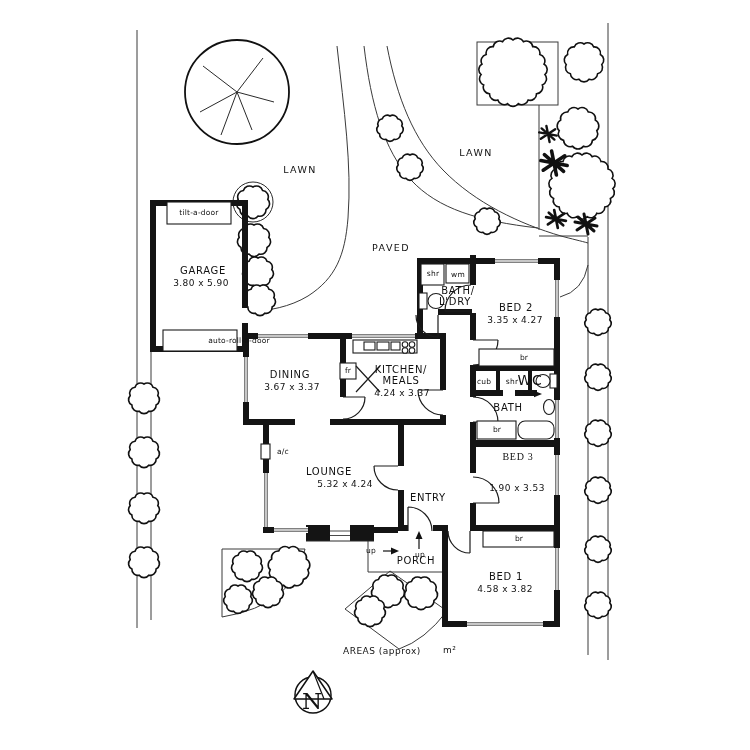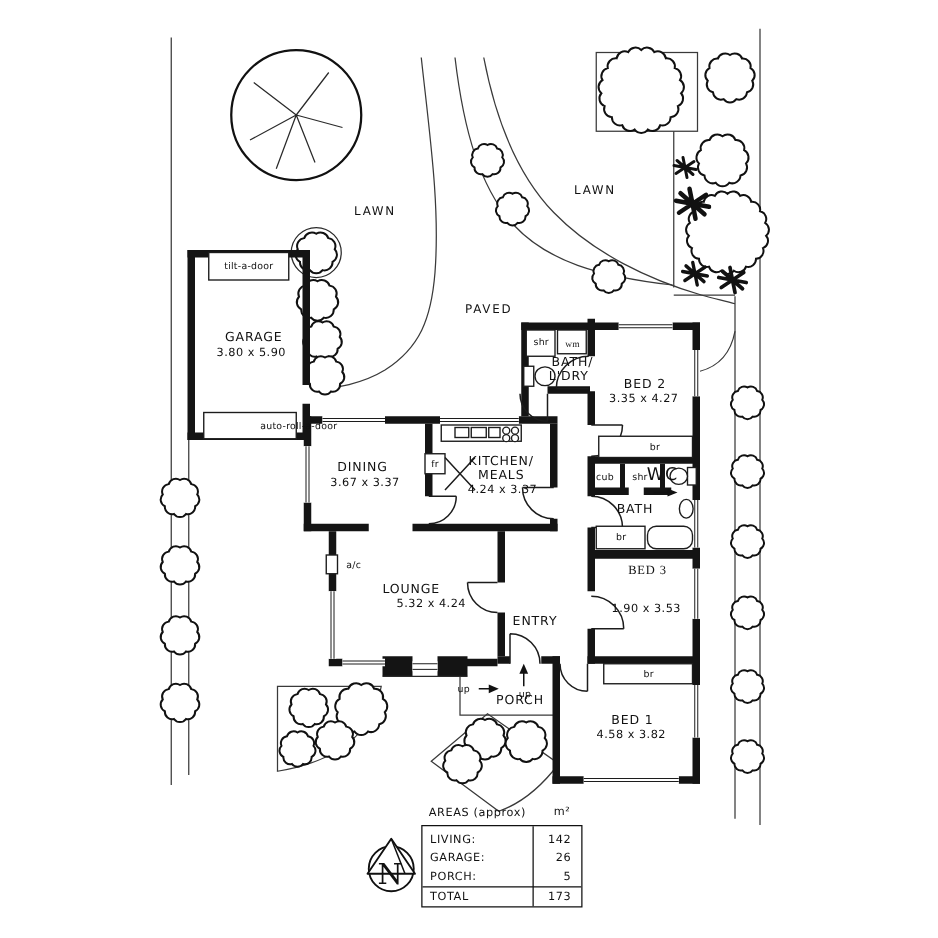--- a/index.html
+++ b/index.html
@@ -311,50 +311,30 @@
 
 <span class="lbl" style="left:518px;top:457px;font-family:Liberation Serif, serif;">BED 3</span>
 <span class="lbl dims" style="left:517px;top:488px;">1.90 x 3.53</span>
 
 <span class="lbl" style="left:508px;top:408px;">BATH</span>
 <span class="lbl" style="left:458px;top:291px;">BATH/</span>
 <span class="lbl" style="left:455px;top:302px;">L'DRY</span>
 <span class="lbl" style="font-size:14px;left:530px;top:380px;">WC</span>
 
 <span class="lbl small" style="left:433px;top:274px;">shr</span>
-<span class="lbl small" style="left:458px;top:275px;font-family:Liberation Serif, serif;">wm</span>
+<span class="lbl small" style="left:458px;top:275px;">wm</span>
 <span class="lbl small" style="left:348px;top:371px;">fr</span>
 <span class="lbl small" style="left:283px;top:452px;">a/c</span>
 <span class="lbl small" style="left:484px;top:382px;">cub</span>
 <span class="lbl small" style="left:512px;top:382px;">shr</span>
 <span class="lbl small" style="left:524px;top:358px;">br</span>
 <span class="lbl small" style="left:497px;top:430px;">br</span>
 <span class="lbl small" style="left:519px;top:539px;">br</span>
 <span class="lbl small" style="left:420px;top:555px;">up</span>
 <span class="lbl small" style="left:371px;top:551px;">up</span>
 
 <span class="lbl north" style="left:312px;top:701px;">N</span>
 
 <span class="thead" style="left:343px;top:646px;position:absolute;">AREAS (approx)</span>
 <span class="thead" style="left:443px;top:645px;position:absolute;">m²</span>
 
-<div id="areas-box">
-  <div class="vline"></div>
-  <div class="hline"></div>
-  <div class="trow" style="top:6px;">
-    <span class="l">LIVING:</span>
-    <span class="v">142</span>
-  </div>
-  <div class="trow" style="top:21px;">
-    <span class="l">GARAGE:</span>
-    <span class="v">26</span>
-  </div>
-  <div class="trow" style="top:36px;">
-    <span class="l">PORCH:</span>
-    <span class="v">5</span>
-  </div>
-  <div class="trow" style="top:52px;">
-    <span class="l">TOTAL</span>
-    <span class="v">173</span>
-  </div>
+
 </div>
 
-</div>
-
 </body></html>

